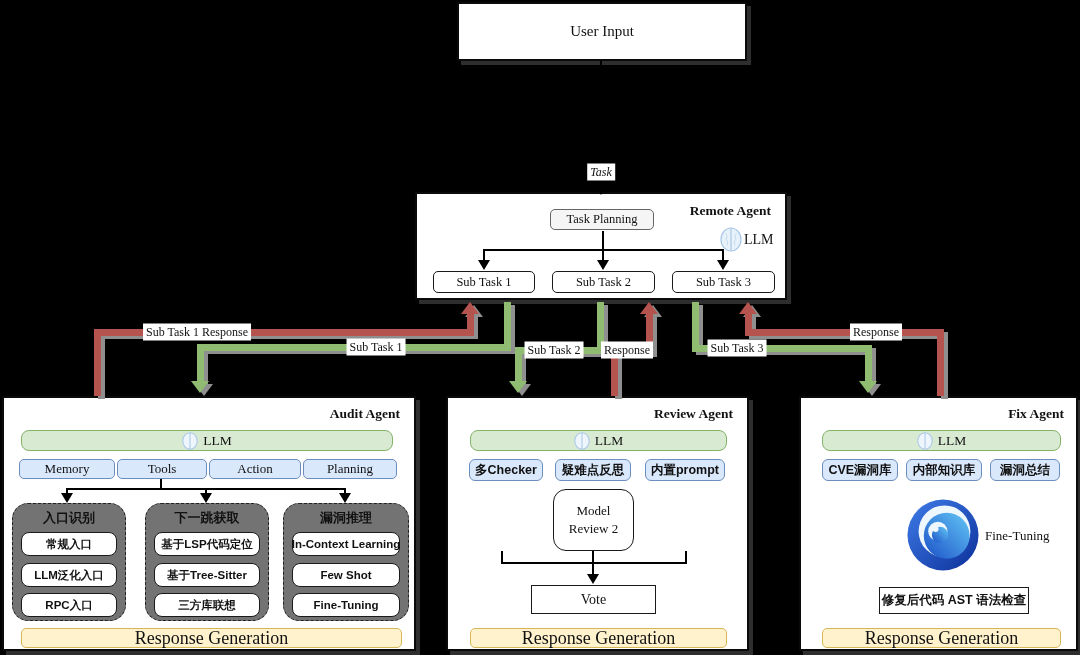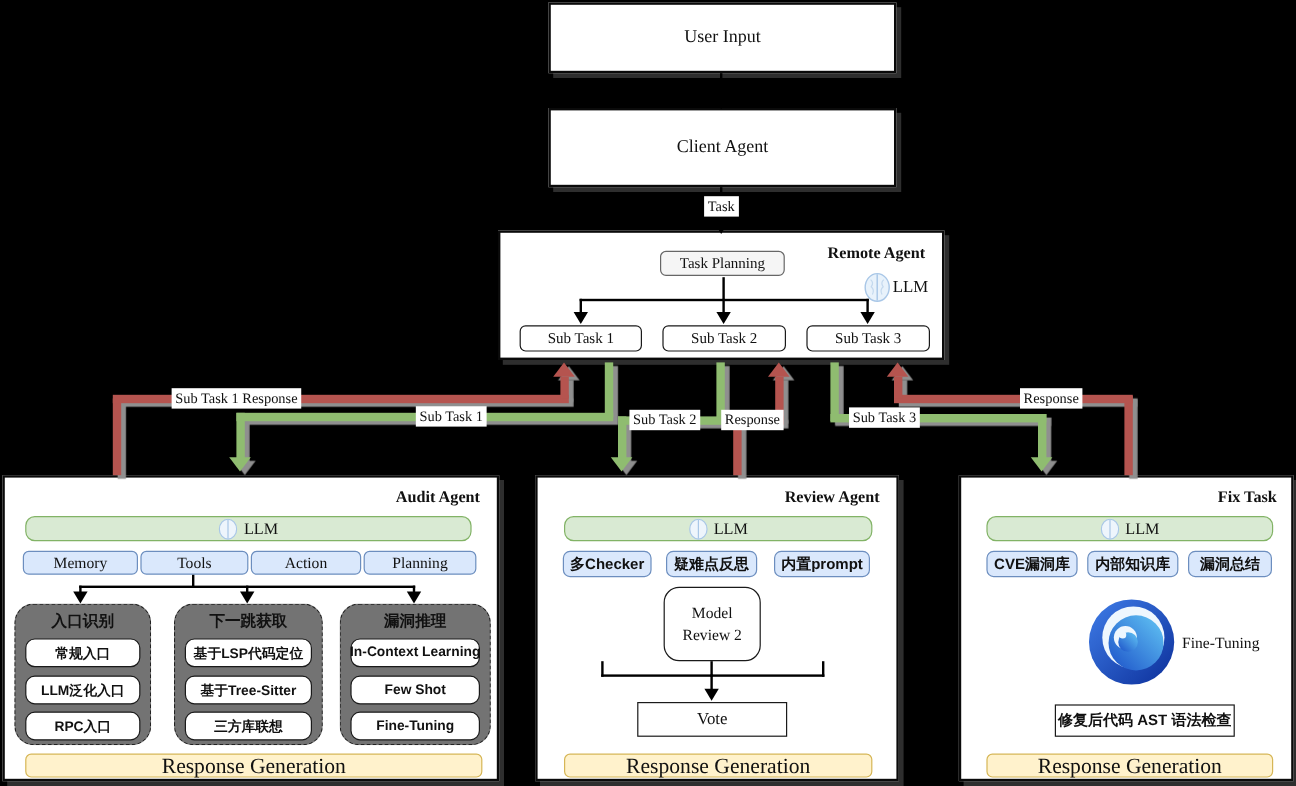--- a/index.html
+++ b/index.html
@@ -50,25 +50,22 @@
 <body>
 
 <div id="canvas">
 
   <div class="wbox center topbox" style="left:457px;top:2px;width:290px;height:59px;align-items:center;">
     <span>User Input</span>
   </div>
   <div class="blk" style="left:600px;top:61px;width:2px;height:24px;"></div>
   <div class="bah" style="left:595px;top:81px;"></div>
 
-  <div class="wbox center topbox" style="left:457px;top:90px;width:290px;height:66px;">
-    <span>Client Agent</span>
-  </div>
   <div class="blk" style="left:600px;top:156px;width:2px;height:30px;"></div>
-  <div class="elabel" style="left:601px;top:172px;">Task</div>
+  <div class="elabel" style="left:601px;top:172px;font-style:italic;">Task</div>
   <div class="bah" style="left:595px;top:185px;"></div>
 
   <div class="wbox" style="left:415px;top:192px;width:372px;height:108px;z-index:2;">
     <div class="agent-title" style="right:14px;top:9px;">Remote Agent</div>
 
     <div class="abs center" style="left:133px;top:15px;width:104px;height:21px;background:#f5f5f5;border:1px solid #666;border-radius:5px;box-sizing:border-box;font-size:12.5px;">
       <span>Task Planning</span>
     </div>
 
     <div class="abs" style="left:303px;top:33px;display:flex;align-items:center;gap:2px;">
@@ -220,21 +217,21 @@
     <div class="blk" style="left:53px;top:164px;width:186px;height:2px;"></div>
     <div class="blk" style="left:144px;top:164px;width:2px;height:13px;"></div>
     <div class="bah" style="left:139px;top:176px;"></div>
 
     <div class="vote-box" style="left:83px;top:187px;width:125px;height:29px;">Vote</div>
 
     <div class="resp-bar" style="left:22px;top:230px;width:257px;height:20px;">Response Generation</div>
   </div>
 
   <div class="wbox" style="left:799px;top:396px;width:279px;height:255px;z-index:2;">
-    <div class="agent-title" style="right:12px;top:8px;">Fix Task</div>
+    <div class="agent-title" style="right:12px;top:8px;">Fix Agent</div>
 
     <div class="llm-bar" style="left:21px;top:32px;width:239px;height:21px;">
       <svg width="16" height="18" viewBox="0 0 22 25">
         <ellipse cx="11" cy="12.5" rx="10" ry="11.5" fill="#eef5fc" stroke="#a9c7e7" stroke-width="1.4"></ellipse>
         <line x1="11" y1="1.5" x2="11" y2="23.5" stroke="#a9c7e7" stroke-width="1.4"></line>
       </svg>
       <span>LLM</span>
     </div>
 
     <div class="chip" style="left:21px;top:61px;width:76px;height:22px;">CVE漏洞库</div>

